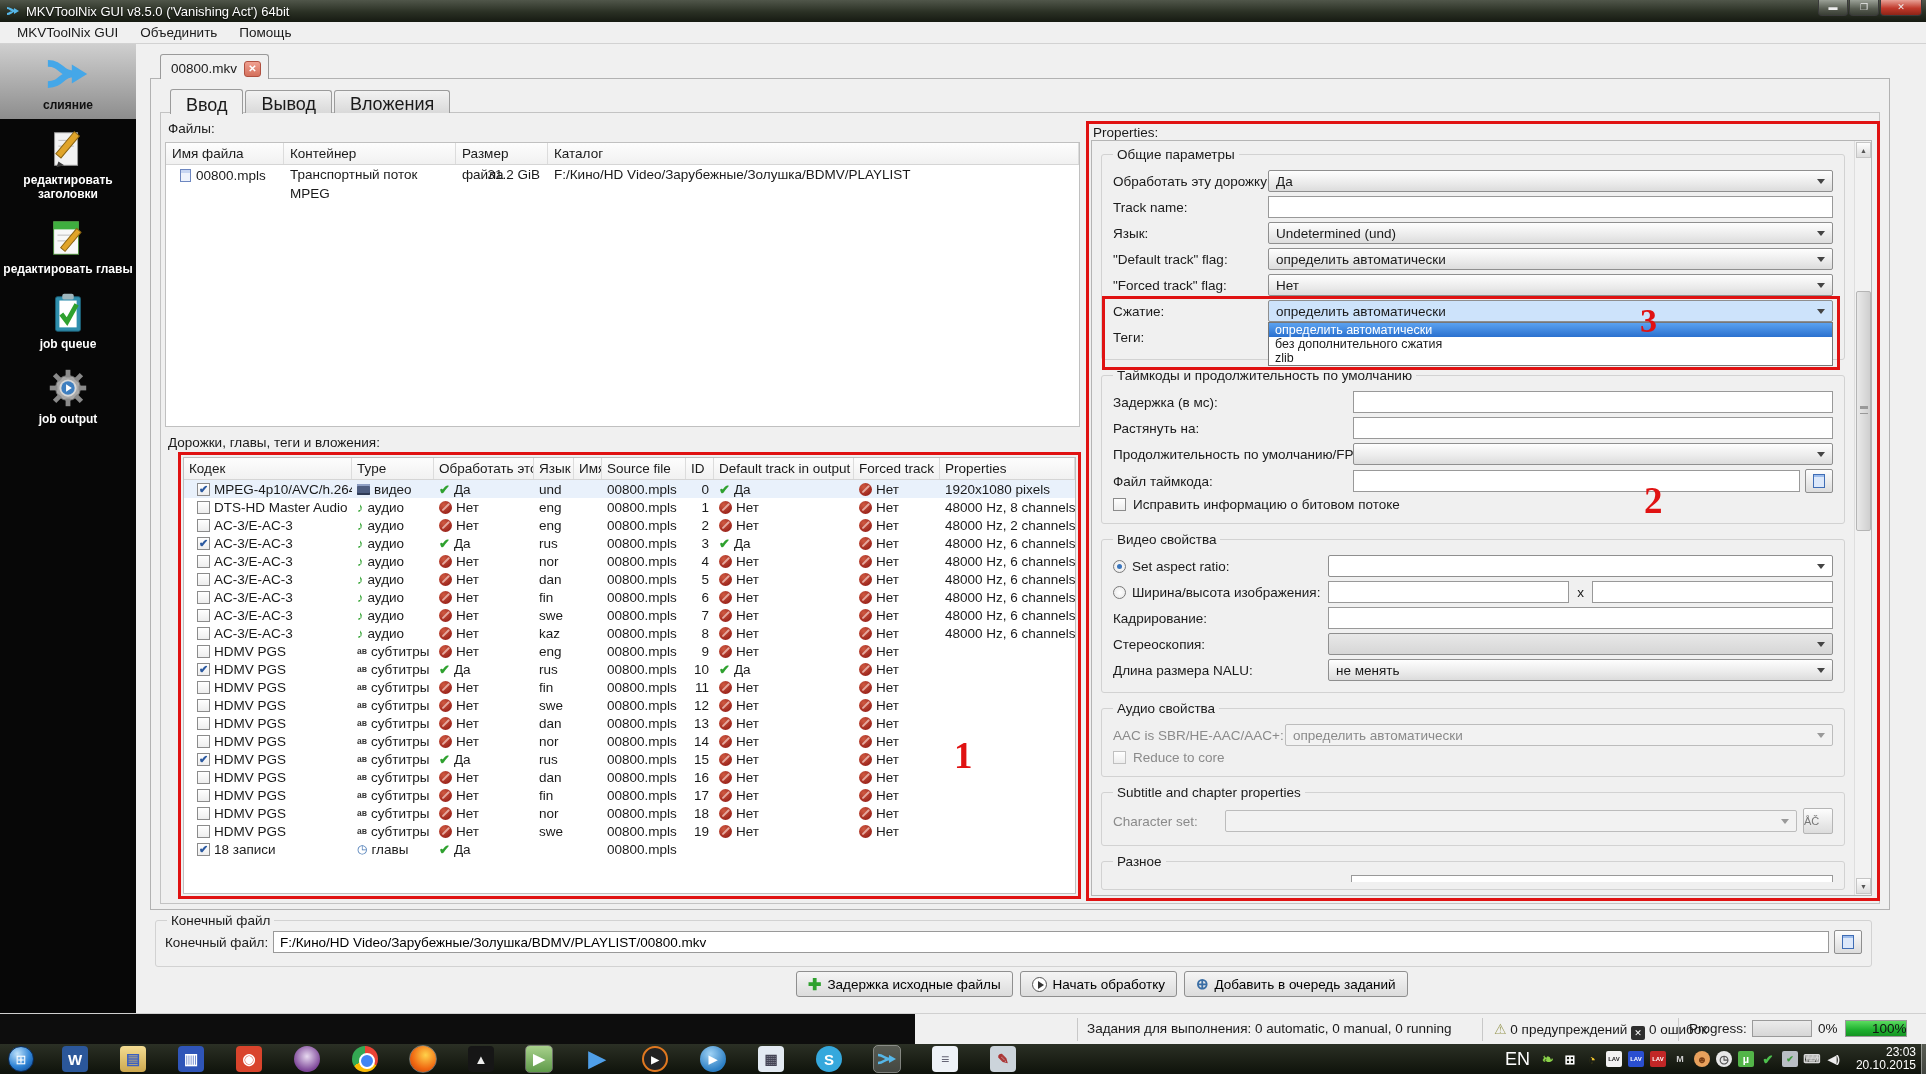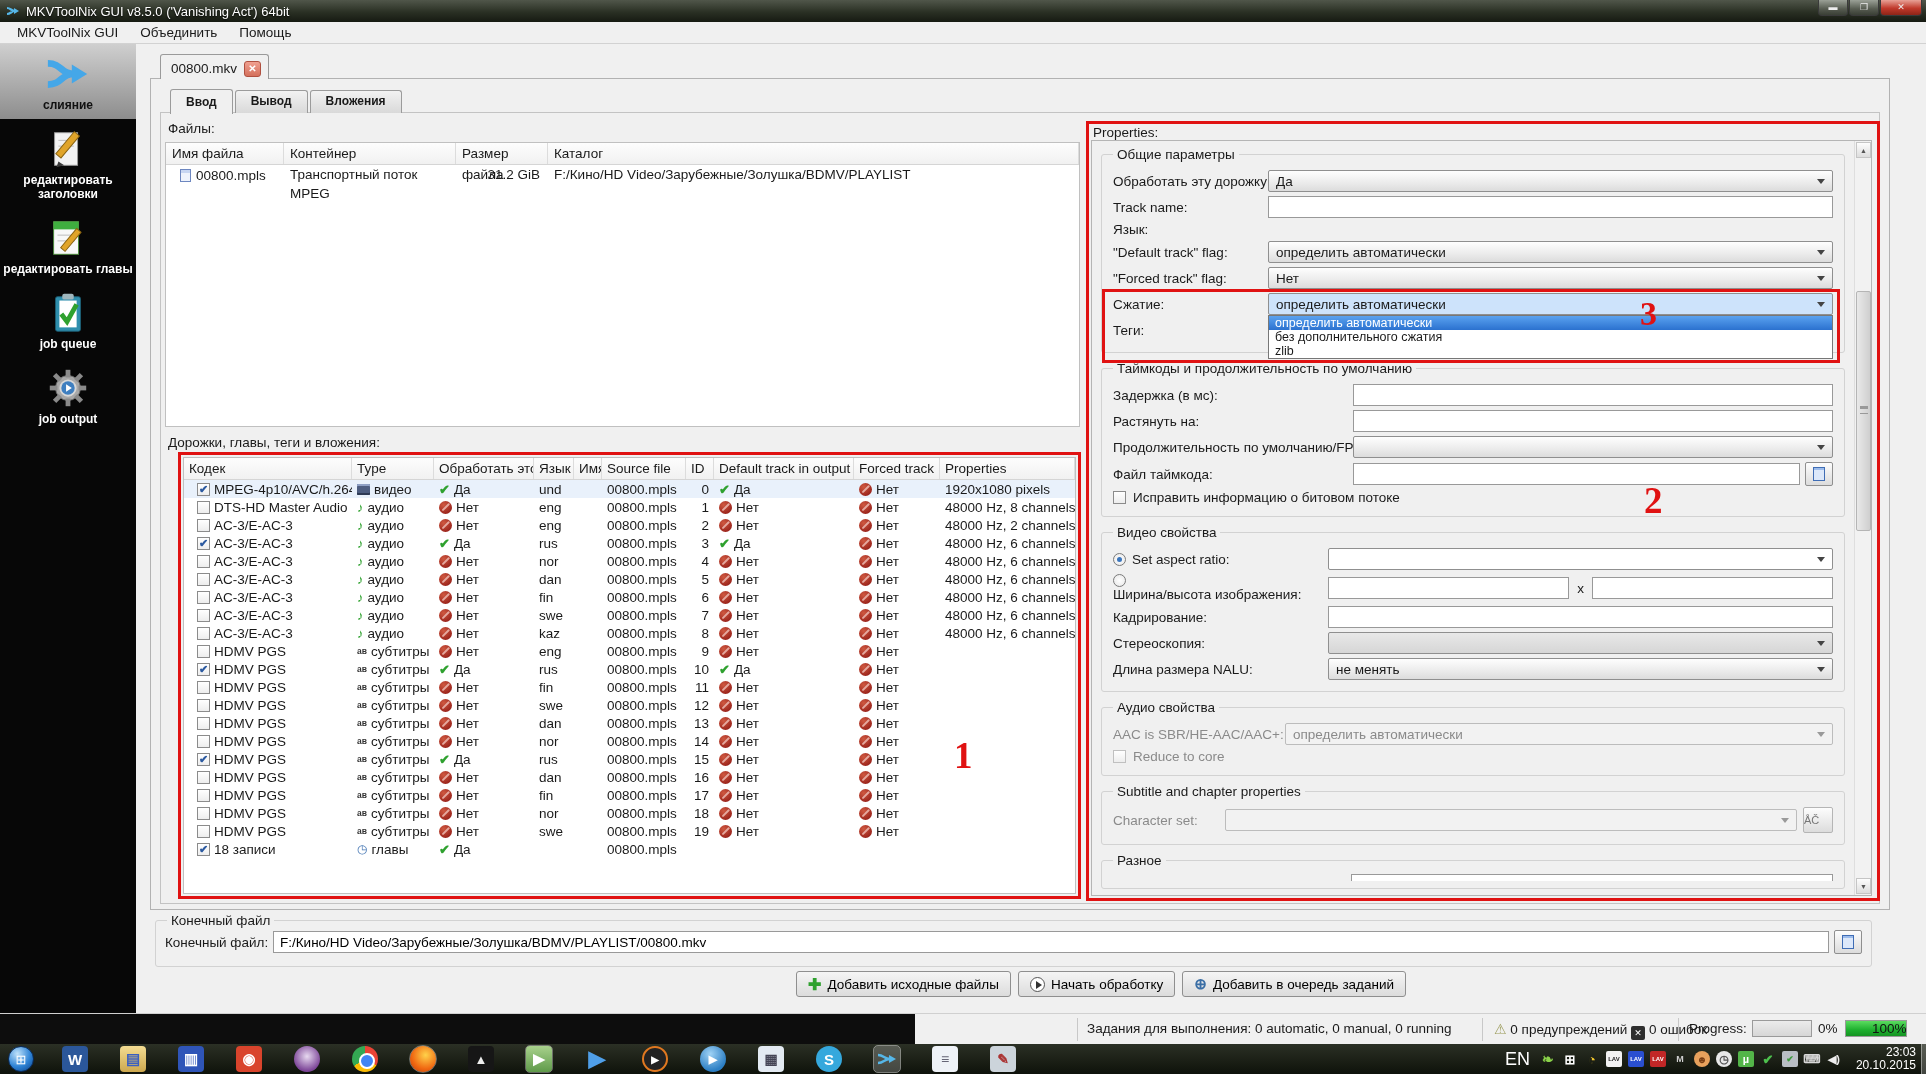--- a/index.html
+++ b/index.html
@@ -38,21 +38,21 @@
 
   .file-tab { position:absolute; left:24px; top:10px; height:25px; padding:3px 7px 0 10px;
     background:#f0f0f0; border:1px solid #9a9a9a; border-bottom:none; border-radius:3px 3px 0 0;
     display:flex; align-items:center; gap:7px; z-index:2; }
   .tab-close { width:17px; height:16px; border:1px solid #b05040; border-radius:3px;
     background:linear-gradient(#f0a090,#d4705c); color:#fff; font-size:10px; font-weight:bold;
     text-align:center; line-height:14px; }
 
   .itabs { position:absolute; left:34px; top:46px; display:flex; z-index:3; }
   .itab { padding:3px 15px 2px; height:23px; border:1px solid #9b9b9b; border-bottom:none;
-    border-radius:3px 3px 0 0; background:linear-gradient(#f2f2f2,#d9d9d9); margin-right:2px; font-size:12px;font-weight:bold; }
+    border-radius:3px 3px 0 0; background:linear-gradient(#f2f2f2,#d9d9d9); margin-right:2px; font-size:18px; }
   .itab.active { background:#f0f0f0; height:25px; position:relative; top:-1px; padding-top:5px; }
 
   .lbl { position:absolute; font-size:13.5px; }
   .files-lbl { left:32px; top:77px; }
   .tracks-lbl { left:32px; top:391px; }
 
   
   .ftable { position:absolute; left:29px; top:98px; width:915px; height:285px;
     border:1px solid #c0c0c0; background:#fff; }
   .fhead, .frow { display:flex; height:22px; line-height:21px; }
@@ -1112,20 +1112,24 @@
                 <span>Да</span>
                 <i class="arr"></i>
               </div>
           </div>
           <div class="prow">
             <span class="plabel">Track name:</span>
             <input class="tinput" style="">
           </div>
           <div class="prow">
             <span class="plabel">Язык:</span>
+            <div class="combo">
+                <span>Undetermined (und)</span>
+                <i class="arr"></i>
+              </div>
           </div>
           <div class="prow">
             <span class="plabel">"Default track" flag:</span>
             <div class="combo">
                 <span>определить автоматически</span>
                 <i class="arr"></i>
               </div>
           </div>
           <div class="prow">
             <span class="plabel">"Forced track" flag:</span>
@@ -1191,21 +1195,21 @@
           <div class="prow">
             <span class="plabel v" style="display:flex;align-items:center;">
                 <span class="radio on"></span>
                 <span>Set aspect ratio:</span>
               </span>
             <div class="combo" style="background:#fff;">
                 <i class="arr"></i>
               </div>
           </div>
           <div class="prow">
-            <span class="plabel v" style="display:flex;align-items:flex-start;flex-direction:column;">
+            <span class="plabel v" style="display:flex;align-items:center;">
                 <span class="radio"></span>
                 <span>Ширина/высота изображения:</span>
               </span>
             <input class="tinput" style="">
             <span class="xsep">x</span>
             <input class="tinput" style="">
           </div>
           <div class="prow">
             <span class="plabel v">Кадрирование:</span>
             <input class="tinput" style="">
@@ -1272,21 +1276,21 @@
         <input class="tinput" value="F:/Кино/HD Video/Зарубежные/Золушка/BDMV/PLAYLIST/00800.mkv" style="">
         <span class="browse-btn">
             <span class="doc-ic"></span>
           </span>
       </div>
     </fieldset>
 
     <div class="btnrow">
       <button class="abtn">
         <span class="bic-plus">✚</span>
-        <span>Добавить исходные файлы</span>
+        <span>Задержка исходные файлы</span>
       </button>
       <button class="abtn">
         <span class="bic-play"></span>
         <span>Начать обработку</span>
       </button>
       <button class="abtn">
         <span class="bic-queue">⊕</span>
         <span>Добавить в очередь заданий</span>
       </button>
     </div>

